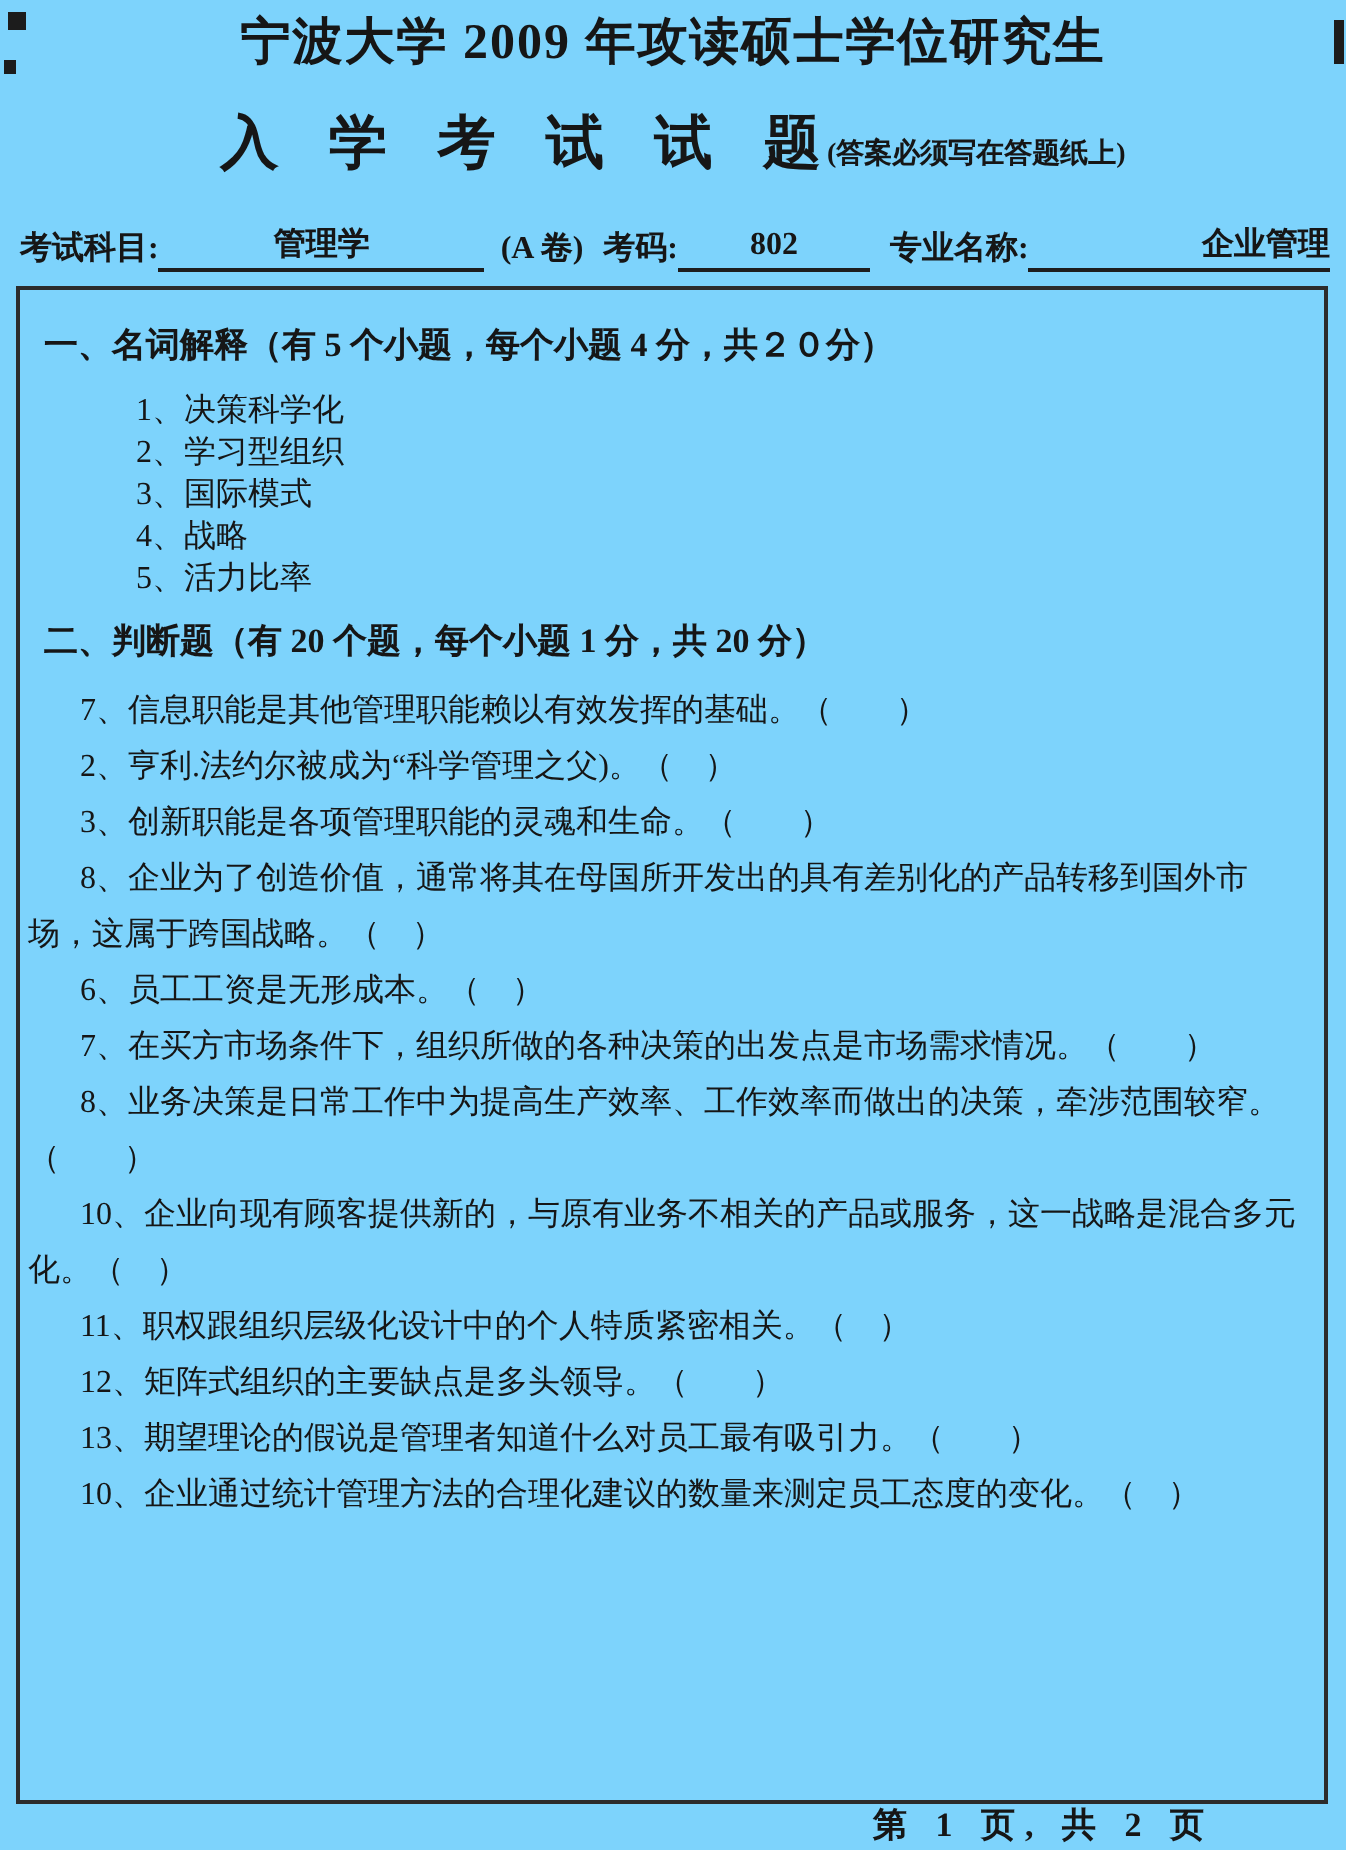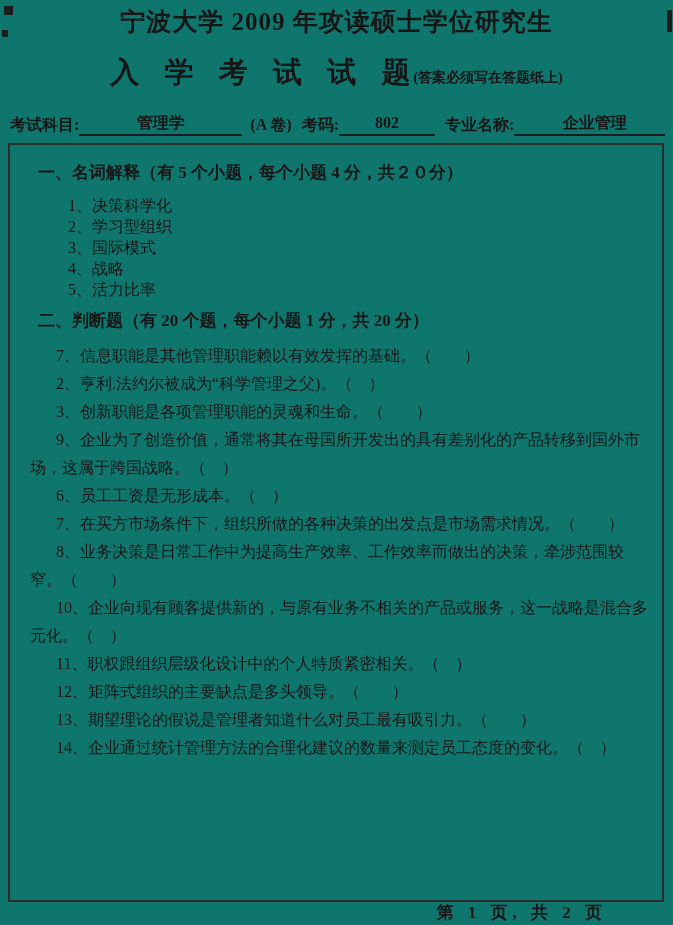--- a/index.html
+++ b/index.html
@@ -5,21 +5,21 @@
   html, body {
     margin: 0;
     padding: 0;
     background: #e8e8e6;
   }
   .page {
     position: relative;
     width: 673px;
     height: 925px;
     margin: 0 auto;
-    background: #0f766e;
+    background: #7dd3fc;
     font-family: "Liberation Serif", "DejaVu Serif", serif;
     color: #161616;
     overflow: hidden;
   }
   
   .header {
     text-align: center;
     padding-top: 7px;
   }
   .title-line1 {
@@ -55,42 +55,42 @@
     line-height: 22px;
   }
   .u {
     display: inline-block;
     border-bottom: 2px solid #1d1d1d;
     text-align: center;
     font-weight: bold;
   }
   .u-subject { width: 163px; }
   .u-code    { width: 96px;  }
-  .u-major   { flex: 1; text-align: center; padding-left: 10px; }
+  .u-major   { flex: 1; text-align: right; padding-left: 10px; }
   .meta .gap-a { width: 8px; }
   .meta .gap-b { width: 10px; }
   
   .qbox {
     position: absolute;
     left: 8px;
     right: 9px;
     top: 143px;
     bottom: 23px;
     border: 2.5px solid #2c2c2c;
     box-sizing: border-box;
-    padding: 17px 14px 0 20px;
+    padding: 17px 14px 0 4px;
   }
   .sec-heading {
     font-size: 17px;
     font-weight: bold;
     margin: 0 0 0 8px;
     line-height: 22px;
   }
   .def-list {
-    margin: 11px 0 0 38px;
+    margin: 11px 0 0 54px;
   }
   .def-item {
     font-size: 16px;
     line-height: 21px;
   }
   .sec2-heading {
     margin-top: 10px;
   }
   .judge-list {
     margin-top: 10px;
@@ -159,28 +159,28 @@
       <div class="def-item">4、战略</div>
       <div class="def-item">5、活力比率</div>
     </div>
 
     <div class="sec-heading sec2-heading">二、判断题（有 20 个题，每个小题 1 分，共 20 分）</div>
 
     <div class="judge-list">
       <p class="judge-item">7、信息职能是其他管理职能赖以有效发挥的基础。（　　）</p>
       <p class="judge-item">2、亨利.法约尔被成为“科学管理之父)。（　）</p>
       <p class="judge-item">3、创新职能是各项管理职能的灵魂和生命。（　　）</p>
-      <p class="judge-item">9、企业为了创造价值，通常将其在母国所开发出的具有差别化的产品转移到国外市场，这属于跨国战略。（　）</p>
+      <p class="judge-item">8、企业为了创造价值，通常将其在母国所开发出的具有差别化的产品转移到国外市场，这属于跨国战略。（　）</p>
       <p class="judge-item">6、员工工资是无形成本。（　）</p>
       <p class="judge-item">7、在买方市场条件下，组织所做的各种决策的出发点是市场需求情况。（　　）</p>
       <p class="judge-item">8、业务决策是日常工作中为提高生产效率、工作效率而做出的决策，牵涉范围较窄。（　　）</p>
       <p class="judge-item">10、企业向现有顾客提供新的，与原有业务不相关的产品或服务，这一战略是混合多元化。（　）</p>
       <p class="judge-item">11、职权跟组织层级化设计中的个人特质紧密相关。（　）</p>
       <p class="judge-item">12、矩阵式组织的主要缺点是多头领导。（　　）</p>
       <p class="judge-item">13、期望理论的假说是管理者知道什么对员工最有吸引力。（　　）</p>
-      <p class="judge-item">14、企业通过统计管理方法的合理化建议的数量来测定员工态度的变化。（　）</p>
+      <p class="judge-item">10、企业通过统计管理方法的合理化建议的数量来测定员工态度的变化。（　）</p>
     </div>
 
   </div>
 
   <div class="footer">第 1 页, 共 2 页</div>
 
 </div>
 
 </body></html>

